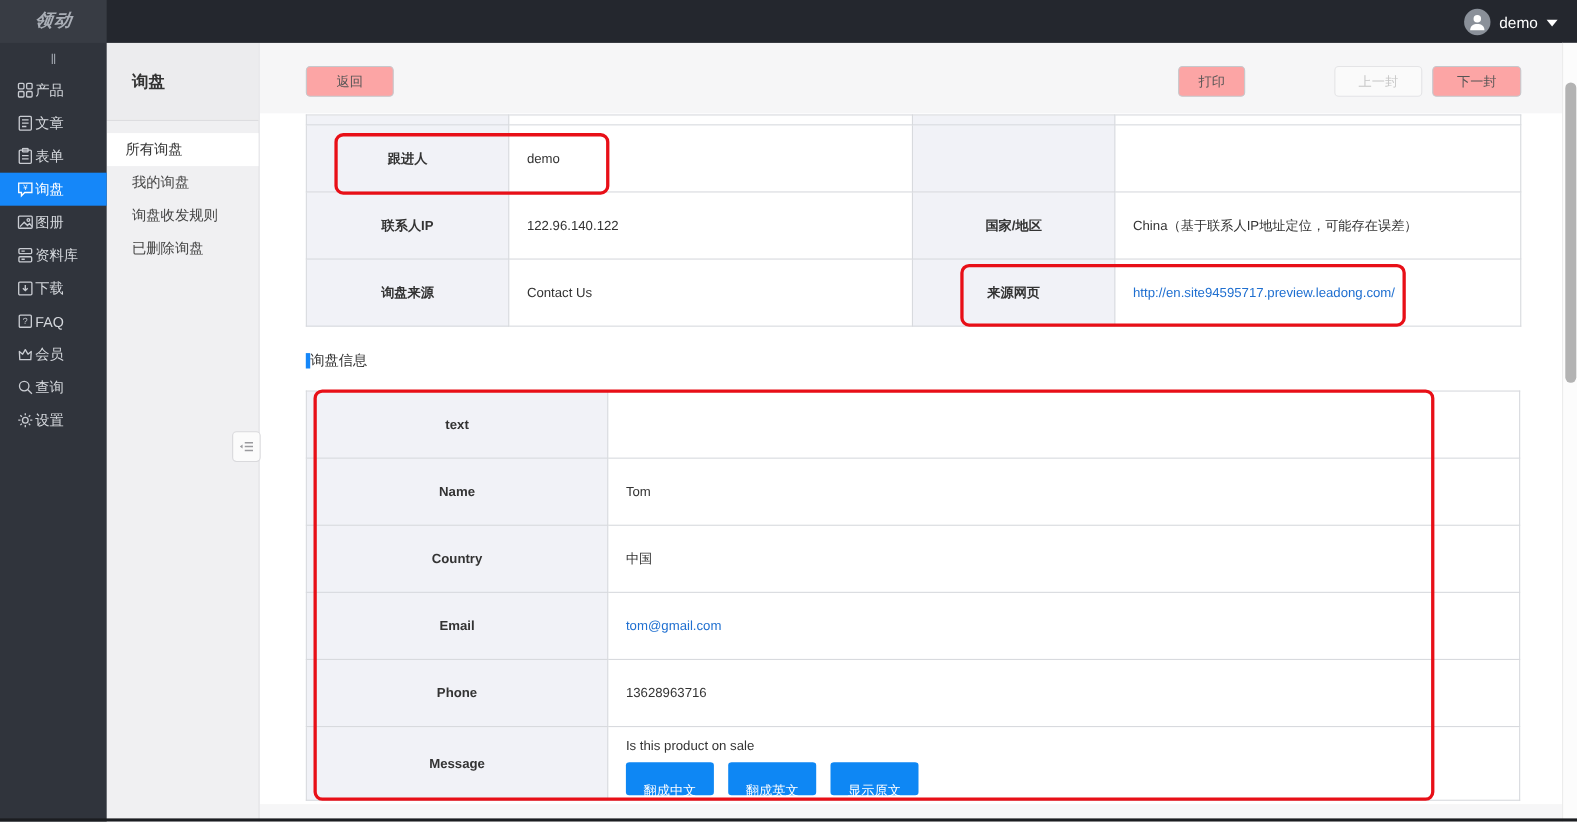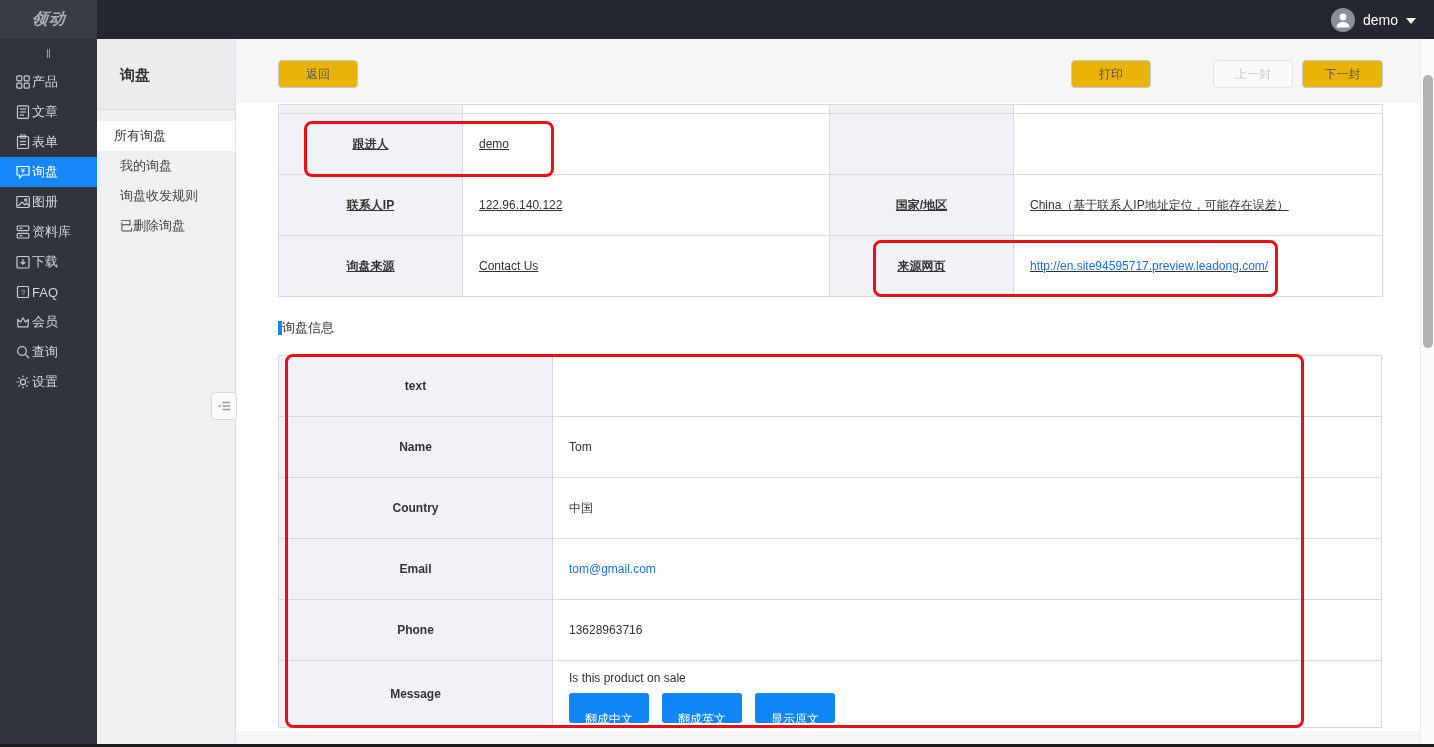--- a/index.html
+++ b/index.html
@@ -27,33 +27,33 @@
   .subsidebar { position:absolute; left:97px; top:39px; width:139px; height:708px; background:#f0f0f2; border-right:1px solid #e2e2e4; z-index:3; }
   .sub-title { height:71px; line-height:71px; padding-left:23px; font-size:15px; font-weight:bold; color:#333; border-bottom:1px solid #dddde0; background:#ececee; }
   .sub-item { height:30px; line-height:30px; padding-left:23px; font-size:13px; color:#444; cursor:pointer; }
   .sub-item.active { background:#ffffff; color:#333;padding-left:17px; }
   .collapse-handle { position:absolute; left:211px; top:392px; width:26px; height:28px; background:#fbfbfb; border:1px solid #d9d9dc; border-radius:4px; display:flex; align-items:center; justify-content:center; cursor:pointer; z-index:6; }
 
   
   .main { position:absolute; left:236px; top:39px; width:1184px; height:708px; background:#f6f6f7; }
   .content-white { position:absolute; left:0; top:64px; width:1184px; height:628px; background:#fff; }
 
-  .btn { position:absolute; height:28px; line-height:26px; text-align:center; border:1px solid #c6c8cc; border-radius:4px; background:#eab308; font-size:12px; color:#555; cursor:pointer; }
+  .btn { position:absolute; height:28px; line-height:26px; text-align:center; border:1px solid #c6c8cc; border-radius:4px; background:#fca5a5; font-size:12px; color:#555; cursor:pointer; }
   .btn.disabled { color:#c7c7c7; border-color:#e4e4e6; background:#fafafa; cursor:default; }
   #btn-back  { left:42px;  top:21px; width:80px; }
-  #btn-print { left:835px; top:21px; width:80px; }
+  #btn-print { left:835px; top:21px; width:61px; }
   #btn-prev  { left:977px; top:21px; width:80px; }
   #btn-next  { left:1066px;top:21px; width:81px; }
 
   
   table.detail { position:absolute; border-collapse:collapse; table-layout:fixed; font-size:12px; color:#333; background:#fff; }
   table.detail td { border:1px solid #d8dade; vertical-align:middle; }
   td.lbl { background:#f1f2f7; text-align:center; font-weight:bold; color:#333; }
   td.val { padding-left:16px; background:#fff; }
-  #detail-table { left:42px; top:65px; width:1104px;text-decoration:underline; }
+  #detail-table { left:42px; top:65px; width:1104px; }
   #detail-table .c1 { width:184px; } #detail-table .c2 { width:367px; }
   #detail-table .c3 { width:184px; } #detail-table .c4 { width:369px; }
   tr.partial td { height:9px; border-top:1px solid #d8dade; }
   #detail-table tr.r { height:61px; }
   a.link { color:#1f6fd0; text-decoration:none; cursor:pointer; }
 
   .section-head { position:absolute; left:42px; top:280px; display:flex; align-items:center; }
   .section-bar { width:4px; height:14px; background:#1587f9; }
   .section-title { font-size:13px; color:#333; }
 

